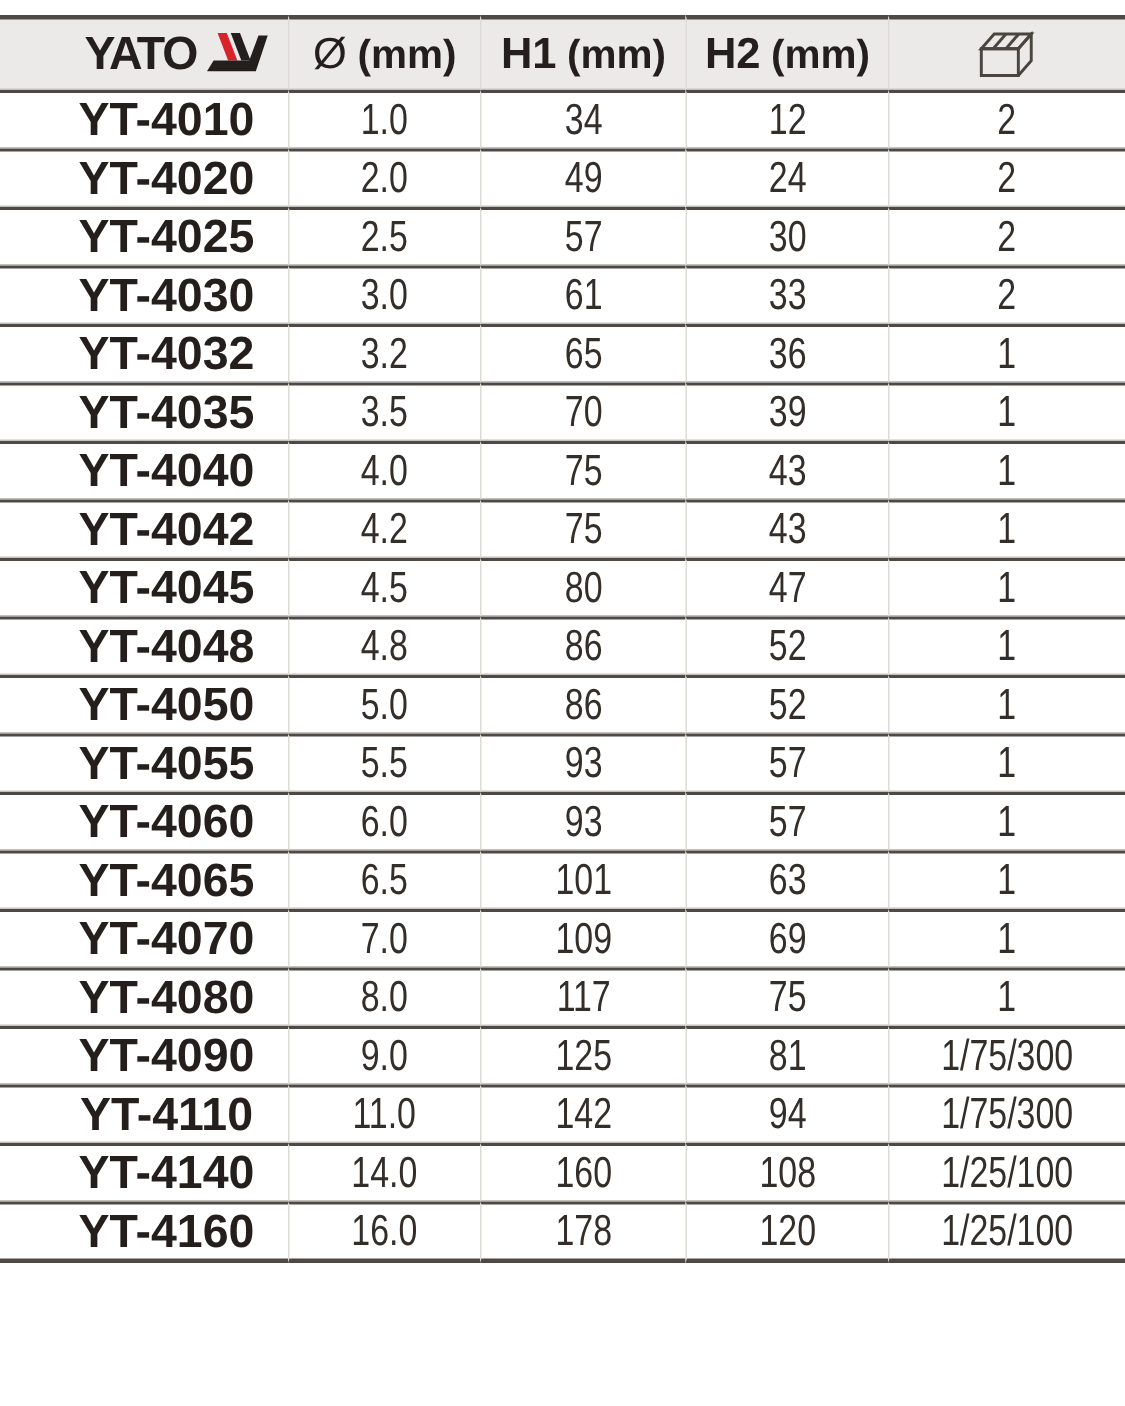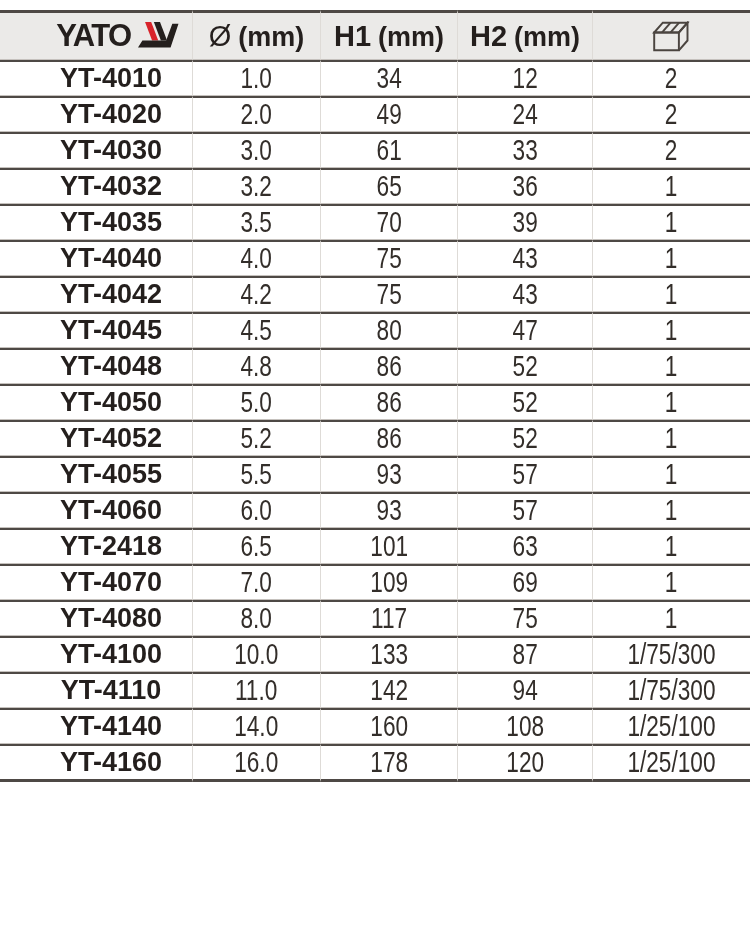--- a/index.html
+++ b/index.html
@@ -70,21 +70,21 @@
   .logo-mark { display: block; }
   .mark-black { fill: var(--ink); }
   .mark-red { fill: var(--red); }
 
   .h-sym  { font-size: 29px; font-weight: 400; color: var(--ink); }
   .h-name { font-size: 29px; font-weight: 700; color: var(--ink); }
   .h-unit { font-size: 27px; font-weight: 700; color: var(--ink); margin-left: 7px; }
 
   .model {
     font-weight: 700;
-    font-size: 27px;
+    font-size: 31px;
     color: var(--ink);
   }
   .num {
     font-size: 29px;
     color: var(--num-ink);
     display: inline-block;
     transform: scaleX(0.78);
     transform-origin: center;
   }
 
@@ -149,20 +149,27 @@
           <td><span class="num">2</span></td>
         </tr>
         <tr>
           <td class="first-col"><span class="model">YT-4020</span></td>
           <td><span class="num">2.0</span></td>
           <td><span class="num">49</span></td>
           <td><span class="num">24</span></td>
           <td><span class="num">2</span></td>
         </tr>
         <tr>
+          <td class="first-col"><span class="model">YT-4025</span></td>
+          <td><span class="num">2.5</span></td>
+          <td><span class="num">57</span></td>
+          <td><span class="num">30</span></td>
+          <td><span class="num">2</span></td>
+        </tr>
+        <tr>
           <td class="first-col"><span class="model">YT-4030</span></td>
           <td><span class="num">3.0</span></td>
           <td><span class="num">61</span></td>
           <td><span class="num">33</span></td>
           <td><span class="num">2</span></td>
         </tr>
         <tr>
           <td class="first-col"><span class="model">YT-4032</span></td>
           <td><span class="num">3.2</span></td>
           <td><span class="num">65</span></td>
@@ -205,66 +212,59 @@
           <td><span class="num">1</span></td>
         </tr>
         <tr>
           <td class="first-col"><span class="model">YT-4050</span></td>
           <td><span class="num">5.0</span></td>
           <td><span class="num">86</span></td>
           <td><span class="num">52</span></td>
           <td><span class="num">1</span></td>
         </tr>
         <tr>
-          <td class="first-col"><span class="model">YT-4052</span></td>
-          <td><span class="num">5.2</span></td>
-          <td><span class="num">86</span></td>
-          <td><span class="num">52</span></td>
-          <td><span class="num">1</span></td>
-        </tr>
-        <tr>
           <td class="first-col"><span class="model">YT-4055</span></td>
           <td><span class="num">5.5</span></td>
           <td><span class="num">93</span></td>
           <td><span class="num">57</span></td>
           <td><span class="num">1</span></td>
         </tr>
         <tr>
           <td class="first-col"><span class="model">YT-4060</span></td>
           <td><span class="num">6.0</span></td>
           <td><span class="num">93</span></td>
           <td><span class="num">57</span></td>
           <td><span class="num">1</span></td>
         </tr>
         <tr>
-          <td class="first-col"><span class="model">YT-2418</span></td>
+          <td class="first-col"><span class="model">YT-4065</span></td>
           <td><span class="num">6.5</span></td>
           <td><span class="num">101</span></td>
           <td><span class="num">63</span></td>
           <td><span class="num">1</span></td>
         </tr>
         <tr>
           <td class="first-col"><span class="model">YT-4070</span></td>
           <td><span class="num">7.0</span></td>
           <td><span class="num">109</span></td>
           <td><span class="num">69</span></td>
           <td><span class="num">1</span></td>
         </tr>
         <tr>
           <td class="first-col"><span class="model">YT-4080</span></td>
           <td><span class="num">8.0</span></td>
           <td><span class="num">117</span></td>
           <td><span class="num">75</span></td>
           <td><span class="num">1</span></td>
         </tr>
         <tr>
-          <td class="first-col"><span class="model">YT-4100</span></td>
-          <td><span class="num">10.0</span></td>
-          <td><span class="num">133</span></td>
-          <td><span class="num">87</span></td>
+          <td class="first-col"><span class="model">YT-4090</span></td>
+          <td><span class="num">9.0</span></td>
+          <td><span class="num">125</span></td>
+          <td><span class="num">81</span></td>
           <td><span class="num">1/75/300</span></td>
         </tr>
         <tr>
           <td class="first-col"><span class="model">YT-4110</span></td>
           <td><span class="num">11.0</span></td>
           <td><span class="num">142</span></td>
           <td><span class="num">94</span></td>
           <td><span class="num">1/75/300</span></td>
         </tr>
         <tr>

